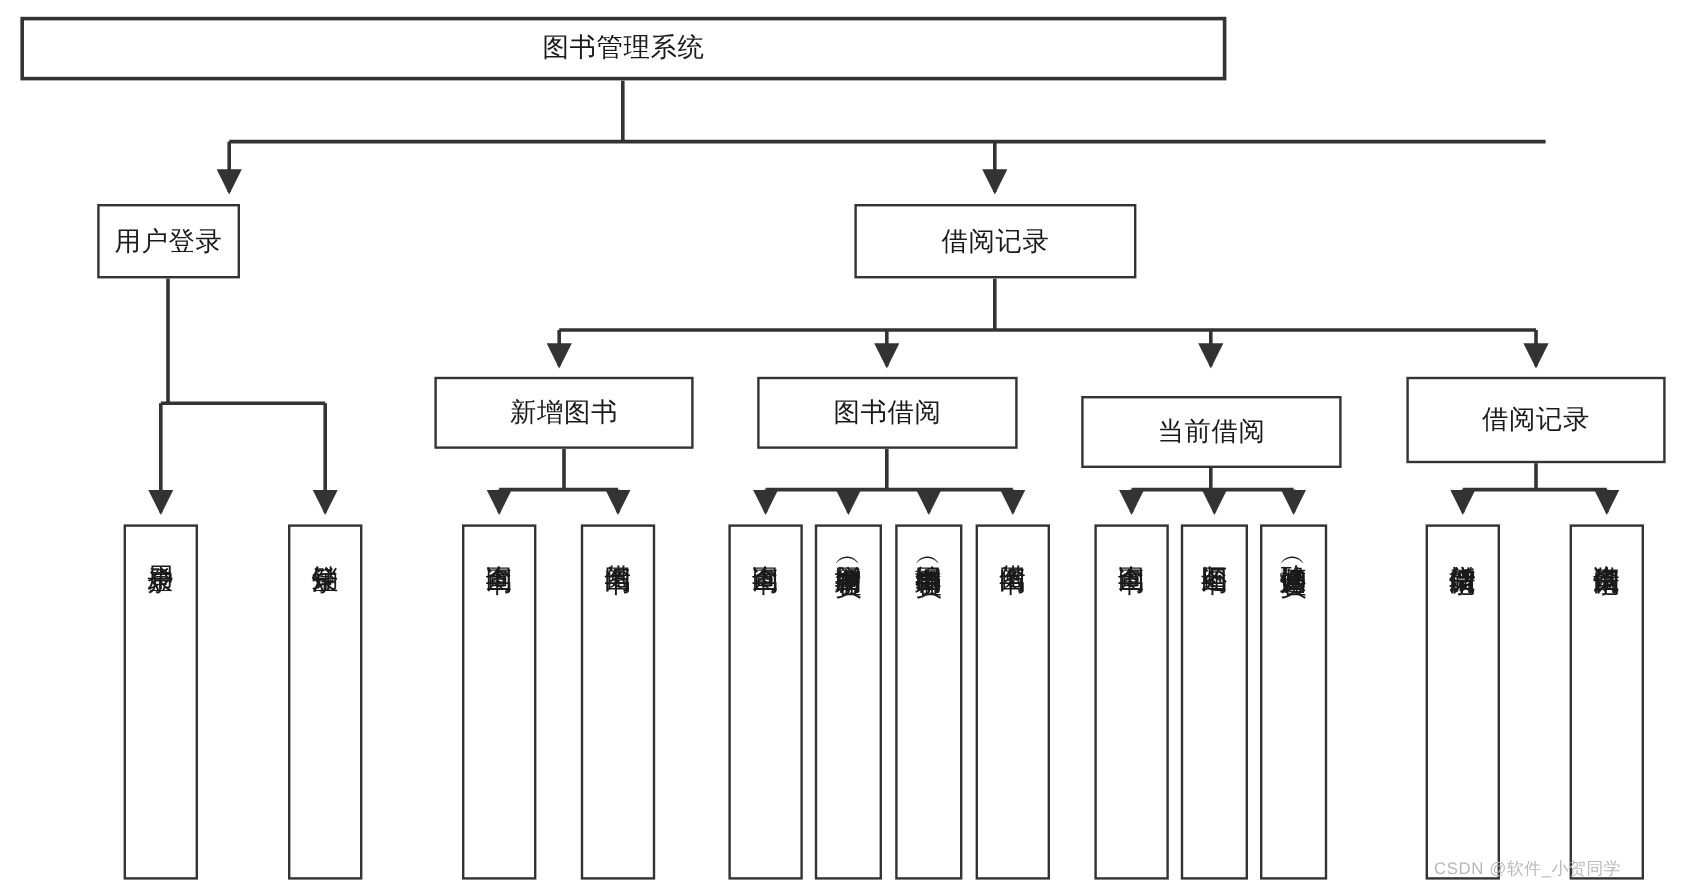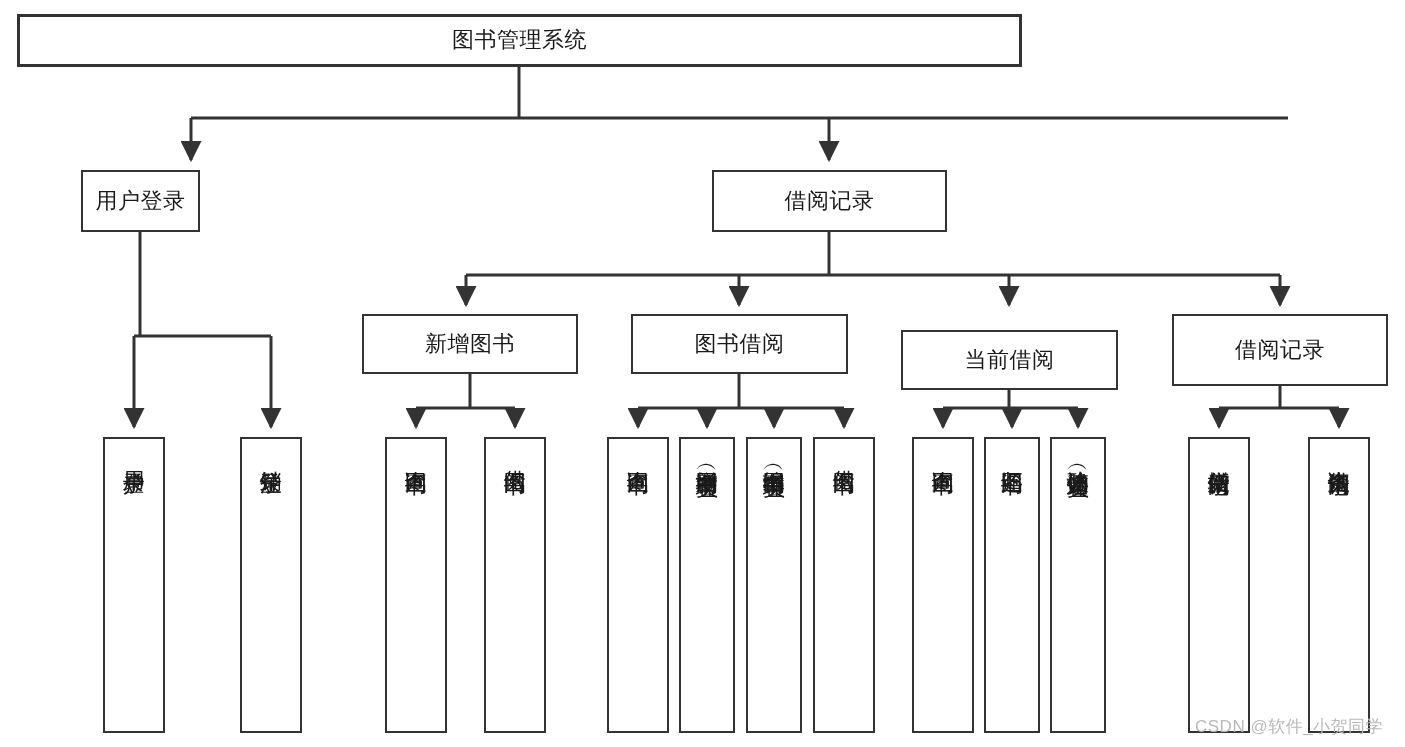--- a/index.html
+++ b/index.html
@@ -53,21 +53,21 @@
     writing-mode: vertical-rl;
     text-orientation: upright;
     font-size: 22px;
     line-height: 1.25;
     letter-spacing: 1px;
     white-space: nowrap;
     user-select: none;
   }
   .watermark {
     position: absolute;
-    font-size: 17px;
+    font-size: 14px;
     color: #b9b9b9;
     white-space: nowrap;
     user-select: none;
     letter-spacing: 0.5px;
   }
 </style>
 </head>
 <body>
 
 <div id="canvas">

